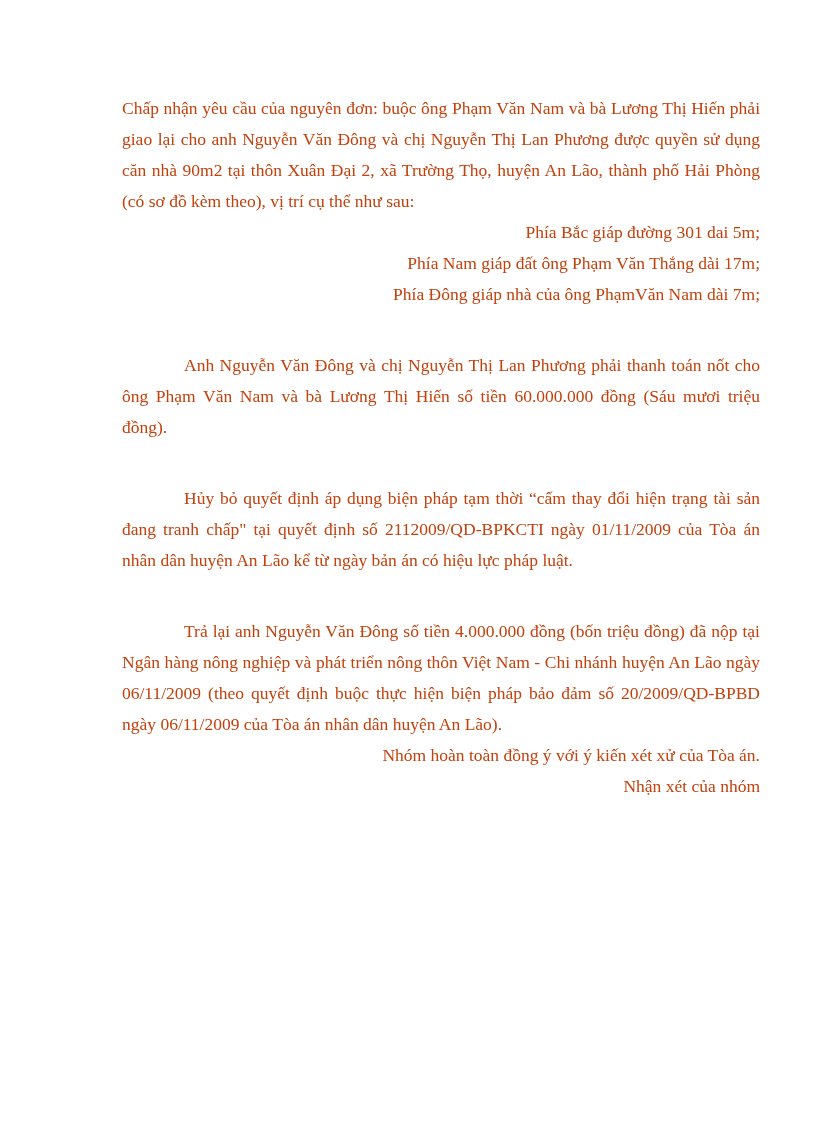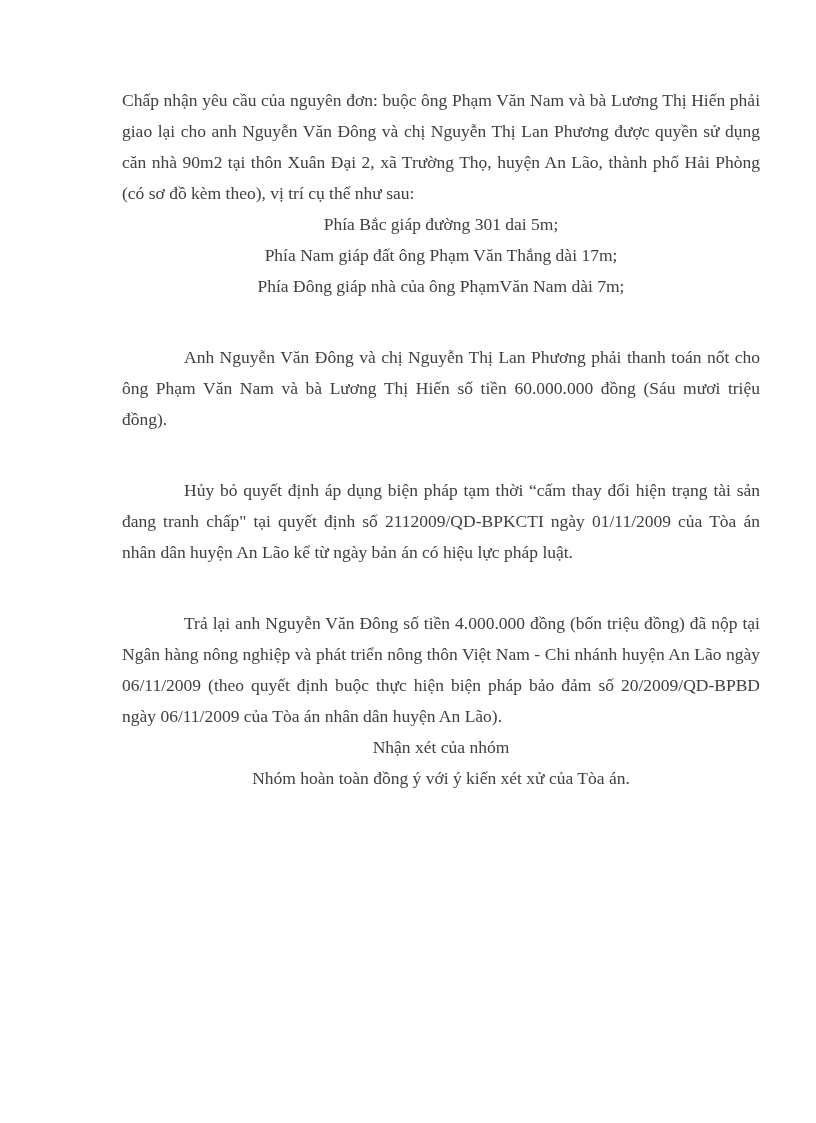--- a/index.html
+++ b/index.html
@@ -1,32 +1,32 @@
 <!DOCTYPE html>
 <html><head>
   <meta charset="utf-8">
   <style>
     html, body { margin: 0; padding: 0; background: #ffffff; }
     body { width: 816px; height: 1123px; position: relative; overflow: hidden; }
     .page {
-      position: absolute; left: 122px; top: 85px; width: 638px;
+      position: absolute; left: 122px; top: 93px; width: 638px;
       font-family: "Liberation Serif", "DejaVu Serif", serif;
-      font-size: 17.5px; line-height: 31px; color: #404040;
+      font-size: 17.5px; line-height: 31px; color: #c2410c;
     }
     .page p { margin: 0; text-align: justify; }
     .page p.ind1 { text-indent: 62px; margin-top: 40px; }
     .page p.ind2 { text-indent: 50px; }
-    .page p.left { text-align: center; }
+    .page p.left { text-align: right; }
   </style>
 </head>
 <body>
 
 <div class="page">
   <p>Chấp nhận yêu cầu của nguyên đơn: buộc ông Phạm Văn Nam và bà Lương Thị Hiến phải giao lại cho anh Nguyễn Văn Đông và chị Nguyễn Thị Lan Phương được quyền sử dụng căn nhà 90m2 tại thôn Xuân Đại 2, xã Trường Thọ, huyện An Lão, thành phố Hải Phòng (có sơ đồ kèm theo), vị trí cụ thể như sau:</p>
   <p class="left">Phía Bắc giáp đường 301 dai 5m;</p>
   <p class="left">Phía Nam giáp đất ông Phạm Văn Thắng dài 17m;</p>
   <p class="left">Phía Đông giáp nhà của ông PhạmVăn Nam dài 7m;</p>
   <p class="ind1">Anh Nguyễn Văn Đông và chị Nguyễn Thị Lan Phương phải thanh toán nốt cho ông Phạm Văn Nam và bà Lương Thị Hiến số tiền 60.000.000 đồng (Sáu mươi triệu đồng).</p>
   <p class="ind1">Hủy bỏ quyết định áp dụng biện pháp tạm thời “cấm thay đổi hiện trạng tài sản đang tranh chấp" tại quyết định số 2112009/QD-BPKCTI ngày 01/11/2009 của Tòa án nhân dân huyện An Lão kể từ ngày bản án có hiệu lực pháp luật.</p>
   <p class="ind1">Trả lại anh Nguyễn Văn Đông số tiền 4.000.000 đồng (bốn triệu đồng) đã nộp tại Ngân hàng nông nghiệp và phát triển nông thôn Việt Nam - Chi nhánh huyện An Lão ngày 06/11/2009 (theo quyết định buộc thực hiện biện pháp bảo đảm số 20/2009/QD-BPBD ngày 06/11/2009 của Tòa án nhân dân huyện An Lão).</p>
+  <p class="left">Nhóm hoàn toàn đồng ý với ý kiến xét xử của Tòa án.</p>
   <p class="left">Nhận xét của nhóm</p>
-  <p class="left">Nhóm hoàn toàn đồng ý với ý kiến xét xử của Tòa án.</p>
 </div>
 
 </body></html>

